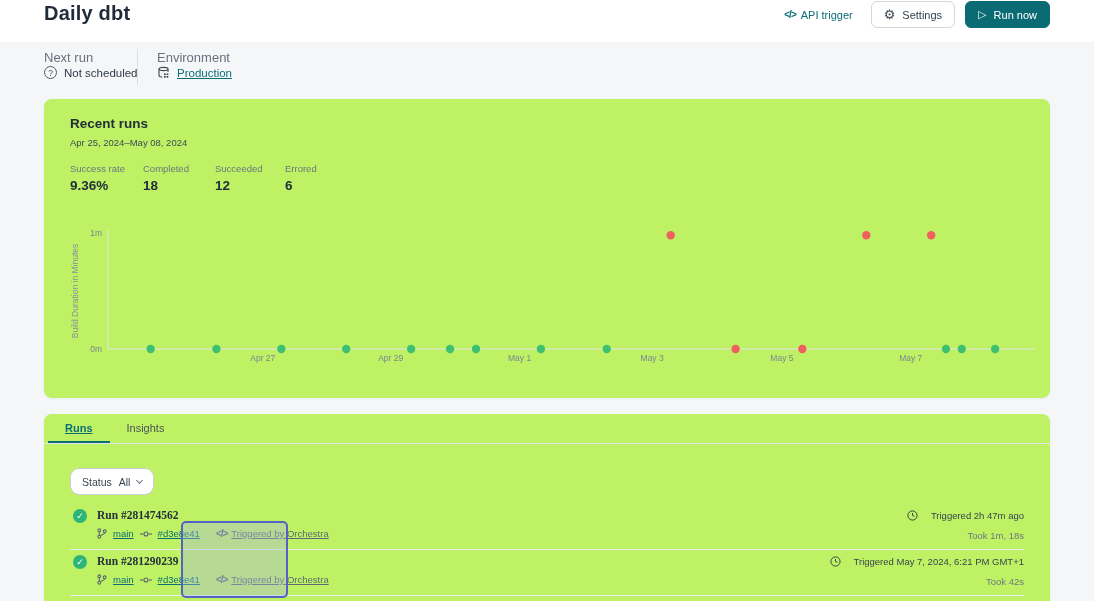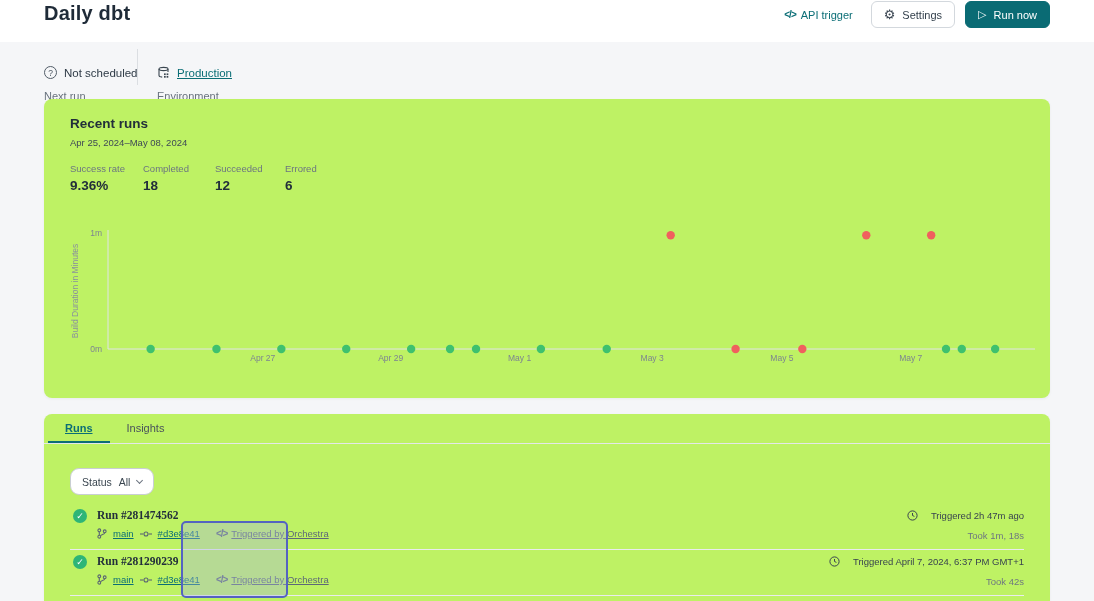--- a/index.html
+++ b/index.html
@@ -15,21 +15,21 @@
   .page-title { position:absolute; left:44px; top:2px; font-size:20px; font-weight:bold; color:#1f2b38; letter-spacing:.2px; }
   .header-actions { position:absolute; right:44px; top:1px; height:27px; display:flex; align-items:center; gap:10px; }
   .api-trigger { display:flex; align-items:center; gap:5px; color:#0b6e76; font-size:11px; cursor:pointer; margin-right:8px; }
   .code-glyph { font-size:10px; font-weight:bold; letter-spacing:-1px; }
   .btn { display:flex; align-items:center; gap:7px; font-size:11px; border-radius:6px; padding:0 12px; height:27px; cursor:pointer; }
   .btn-secondary { background:#fff; border:1px solid #d3d8dd; color:#323f4b; }
   .btn-primary { background:#0a6b74; border:1px solid #0a6b74; color:#fff; }
   .gear-glyph { font-size:13px; color:#3c4753; line-height:1; }
   .play-glyph { font-size:11px; line-height:1; }
   
-  .meta-label { position:absolute; font-size:11px; color:#68727e;margin-top:40px; }
+  .meta-label { position:absolute; font-size:13px; color:#68727e; }
   .meta-value { position:absolute; display:flex; align-items:center; gap:7px; font-size:11.5px; color:#2e3a46; }
   .v-divider { position:absolute; left:137px; top:49px; width:1px; height:36px; background:#dbdee2; }
   .q-icon { width:13px; height:13px; border:1.2px solid #525d68; border-radius:50%; font-size:8.5px; color:#4a5560; display:flex; align-items:center; justify-content:center; }
   .link { color:#0b6e76; text-decoration:underline; cursor:pointer; }
   
   .card { position:absolute; left:44px; width:1006px; background:#bef264; border-radius:8px; box-shadow:0 1px 3px rgba(20,30,40,.05); }
   .card1 { top:99px; height:299px; }
   .card2 { top:414px; height:210px; }
   .card-h2 { position:absolute; left:26px; top:17px; font-size:13.5px; font-weight:bold; color:#222f3a; }
   .date-range { position:absolute; left:26px; top:38px; font-size:9.5px; color:#3f4956; }
@@ -236,21 +236,21 @@
           <span class="b-label">Triggered by Orchestra</span>
         </span>
       </div>
       <div class="run-right1">
         <span class="svg-icon">
           <svg width="11" height="11" viewBox="0 0 11 11" fill="none" stroke="#39444f" stroke-width="1">
             <circle cx="5.5" cy="5.5" r="4.6"></circle>
               <path d="M5.5 5.5 L5.5 3 M5.5 5.5 L7.4 6.4"></path>
           </svg>
         </span>
-        <span>Triggered April 7, 2024, 6:37 PM GMT+1</span>
+        <span>Triggered May 7, 2024, 6:21 PM GMT+1</span>
       </div>
       <div class="run-right2">Took 42s</div>
     </div>
 
   </div>
 </div>
 
 <div class="overlay-box"></div>
 
 </body></html>

